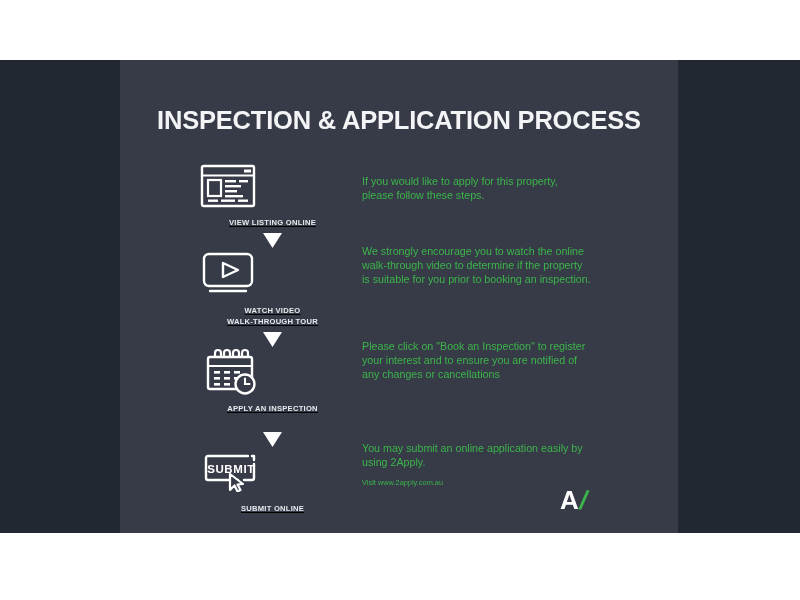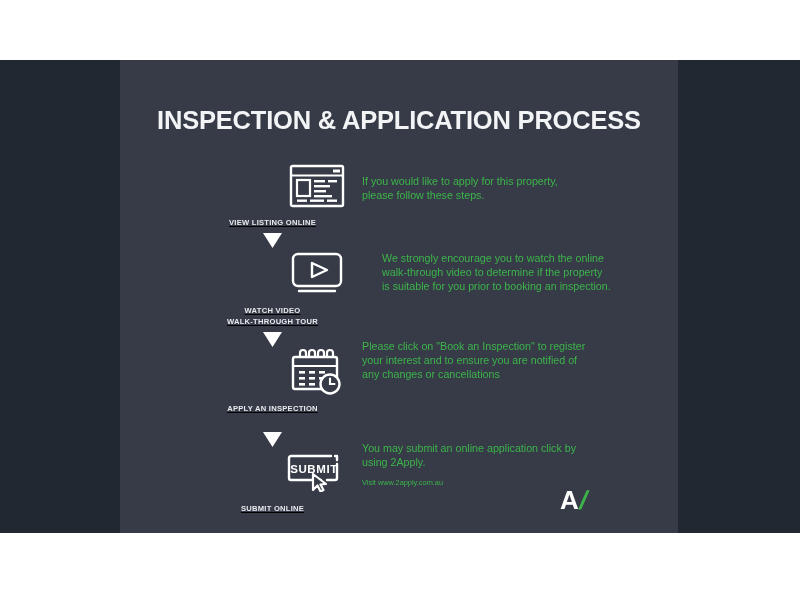--- a/index.html
+++ b/index.html
@@ -64,21 +64,21 @@
     position: absolute;
     left: 0;
     width: 145px;
     text-align: center;
     text-decoration: underline;
   }
   .step-icon {
     height: 52px;
     display: flex;
     align-items: center;
-    justify-content: flex-end;
+    justify-content: flex-start;
   }
   .step-label {
     margin-top: 6px;
     color: #e9eaee;
     font-size: 7.6px;
     font-weight: bold;
     letter-spacing: 0.25px;
     line-height: 10.5px;
     white-space: pre-line;
   }
@@ -235,27 +235,27 @@
         </svg>
       </div>
       <div class="step-label">SUBMIT ONLINE</div>
     </div>
 
   </div>
 
   <div id="copy">
     <div class="copy-block" style="top:14px;">If you would like to apply for this property,
 please follow these steps.</div>
-    <div class="copy-block" style="top:91px;margin-left:20px;">We strongly encourage you to watch the online
+    <div class="copy-block" style="top:84px;">We strongly encourage you to watch the online
 walk-through video to determine if the property
 is suitable for you prior to booking an inspection.</div>
     <div class="copy-block" style="top:179px;">Please click on "Book an Inspection" to register
 your interest and to ensure you are notified of
 any changes or cancellations</div>
-    <div class="copy-block" style="top:281px;">You may submit an online application click by
+    <div class="copy-block" style="top:281px;">You may submit an online application easily by
 using 2Apply.</div>
     <div class="copy-small" style="top:317px;">Visit www.2apply.com.au</div>
   </div>
 
   <div id="logo">
     <span class="mark-a">A</span>
     <span class="mark-slash">/</span>
   </div>
 
 </div>

